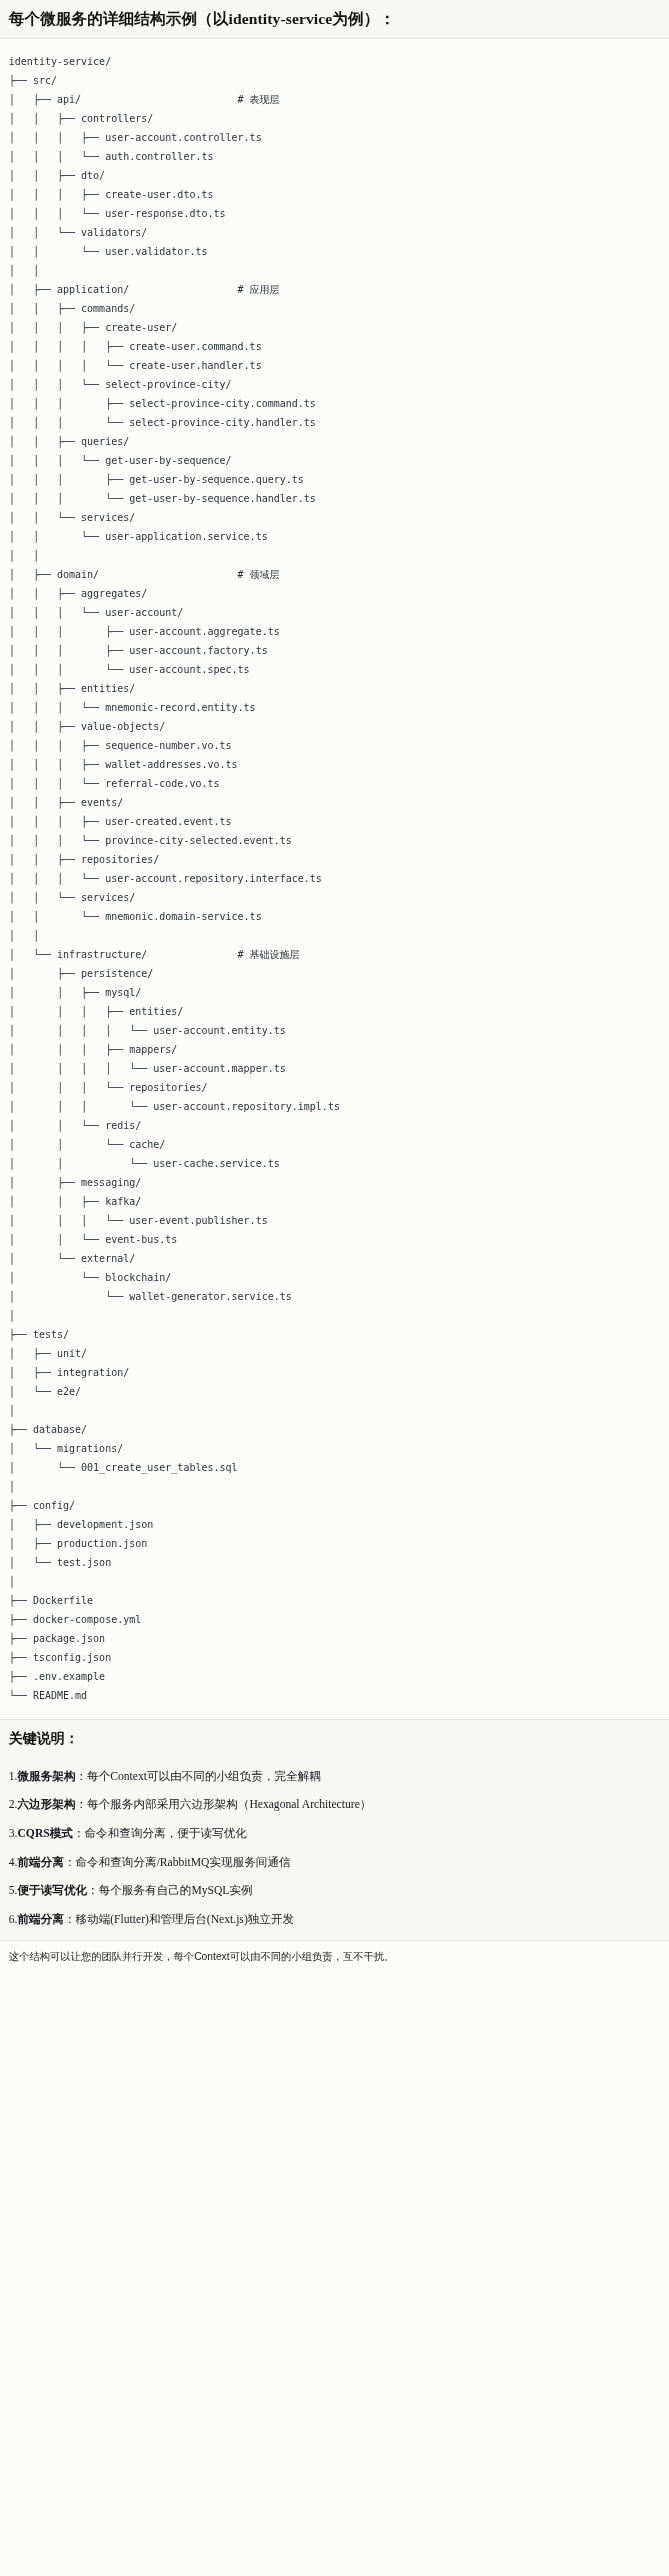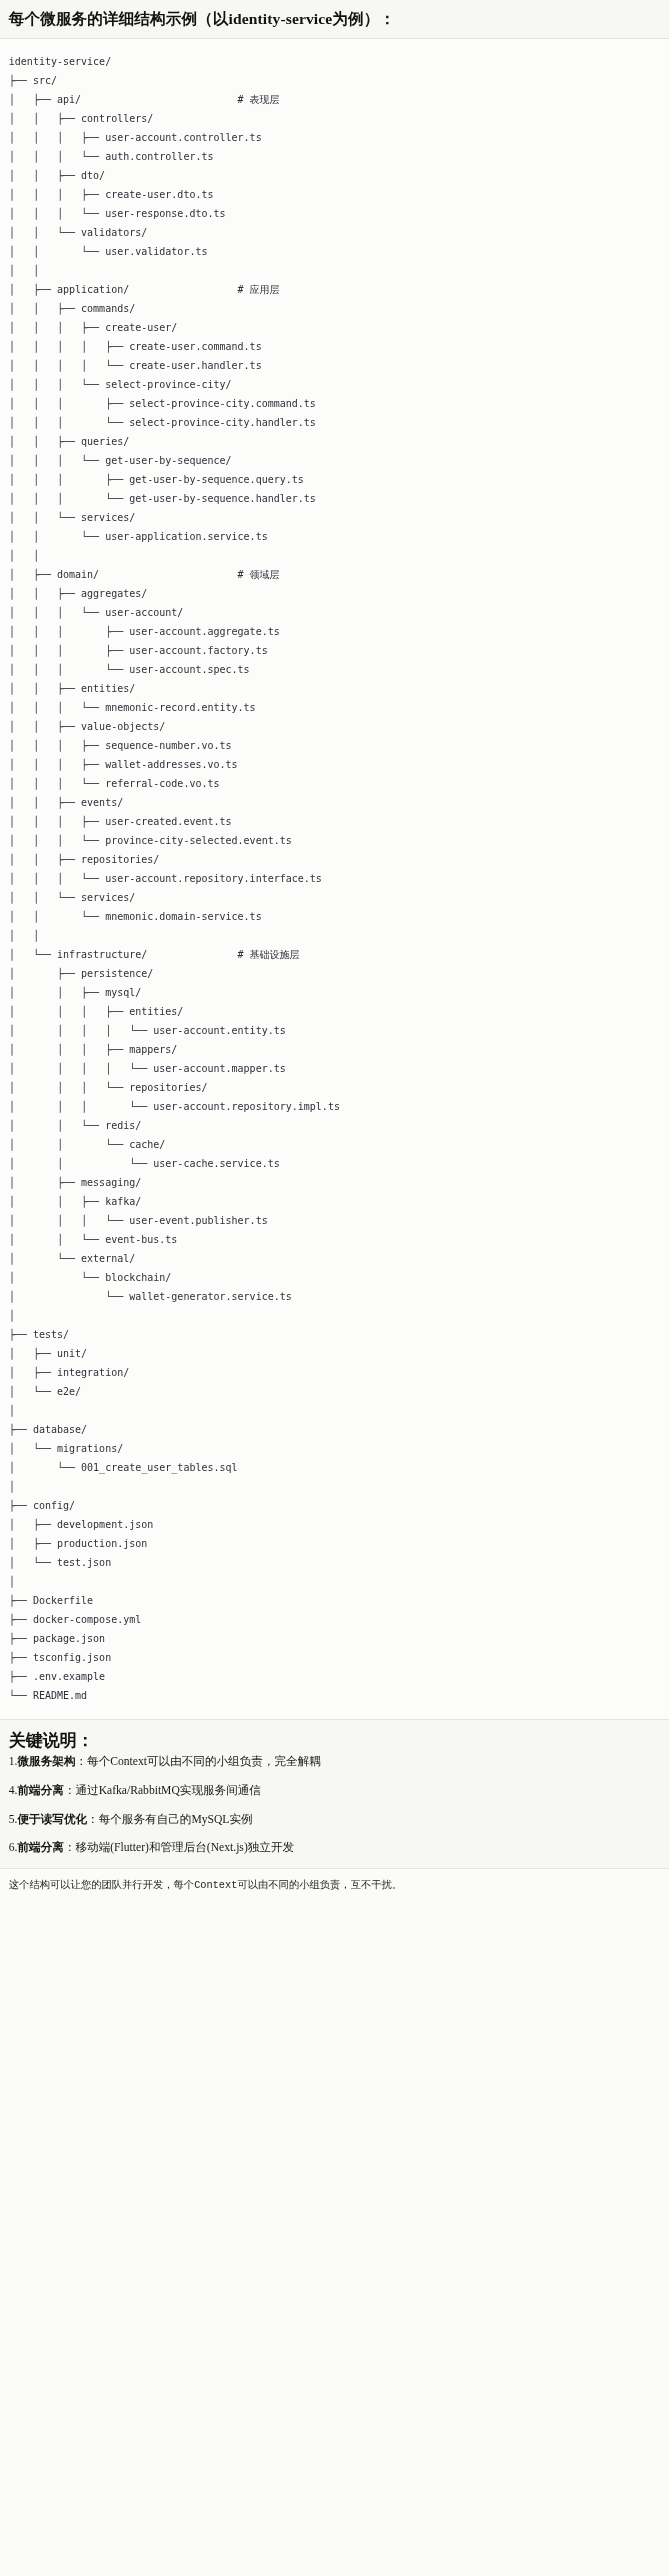--- a/index.html
+++ b/index.html
@@ -59,24 +59,24 @@
   }
 
   
   .notes-block {
     box-sizing: border-box;
     padding: 11.3px 8.8px 12.5px 8.8px;
     background: #f7f7f4;
     border-bottom: 0.6px solid #e4e4df;
   }
   .notes-title {
-    margin: 0 0 3px 0;
+    margin: 0 0 21px 0;
     font-family: "Liberation Serif", "DejaVu Serif", serif;
     font-weight: 700;
-    font-size: 17px;
+    font-size: 14px;
     line-height: 1.2;
     color: #121211;
   }
   .notes-list {
     margin: 0;
     padding: 0;
     list-style: none;
   }
   .notes-list li {
     font-family: "Liberation Serif", "DejaVu Serif", serif;
@@ -100,21 +100,21 @@
   }
 
   
   .footer-block {
     box-sizing: border-box;
     padding: 8.8px 8.8px 10px 8.8px;
     background: #fbfbfa;
   }
   .footer-text {
     margin: 0;
-    font-family: Liberation Mono, monospace;
+    font-family: Liberation Sans, sans-serif;
     font-size: 10.3px;
     line-height: 1.45;
     color: #1d1d1b;
   }
 </style>
 </head>
 <body>
 
 <div class="page">
 
@@ -123,21 +123,23 @@
   </header>
 
   <section class="tree-block">
     <pre class="tree-pre" id="tree-pre"><span class="tree-line">identity-service/</span><span class="tree-line">├── src/</span><span class="tree-line">│   ├── api/                          # 表现层</span><span class="tree-line">│   │   ├── controllers/</span><span class="tree-line">│   │   │   ├── user-account.controller.ts</span><span class="tree-line">│   │   │   └── auth.controller.ts</span><span class="tree-line">│   │   ├── dto/</span><span class="tree-line">│   │   │   ├── create-user.dto.ts</span><span class="tree-line">│   │   │   └── user-response.dto.ts</span><span class="tree-line">│   │   └── validators/</span><span class="tree-line">│   │       └── user.validator.ts</span><span class="tree-line">│   │</span><span class="tree-line">│   ├── application/                  # 应用层</span><span class="tree-line">│   │   ├── commands/</span><span class="tree-line">│   │   │   ├── create-user/</span><span class="tree-line">│   │   │   │   ├── create-user.command.ts</span><span class="tree-line">│   │   │   │   └── create-user.handler.ts</span><span class="tree-line">│   │   │   └── select-province-city/</span><span class="tree-line">│   │   │       ├── select-province-city.command.ts</span><span class="tree-line">│   │   │       └── select-province-city.handler.ts</span><span class="tree-line">│   │   ├── queries/</span><span class="tree-line">│   │   │   └── get-user-by-sequence/</span><span class="tree-line">│   │   │       ├── get-user-by-sequence.query.ts</span><span class="tree-line">│   │   │       └── get-user-by-sequence.handler.ts</span><span class="tree-line">│   │   └── services/</span><span class="tree-line">│   │       └── user-application.service.ts</span><span class="tree-line">│   │</span><span class="tree-line">│   ├── domain/                       # 领域层</span><span class="tree-line">│   │   ├── aggregates/</span><span class="tree-line">│   │   │   └── user-account/</span><span class="tree-line">│   │   │       ├── user-account.aggregate.ts</span><span class="tree-line">│   │   │       ├── user-account.factory.ts</span><span class="tree-line">│   │   │       └── user-account.spec.ts</span><span class="tree-line">│   │   ├── entities/</span><span class="tree-line">│   │   │   └── mnemonic-record.entity.ts</span><span class="tree-line">│   │   ├── value-objects/</span><span class="tree-line">│   │   │   ├── sequence-number.vo.ts</span><span class="tree-line">│   │   │   ├── wallet-addresses.vo.ts</span><span class="tree-line">│   │   │   └── referral-code.vo.ts</span><span class="tree-line">│   │   ├── events/</span><span class="tree-line">│   │   │   ├── user-created.event.ts</span><span class="tree-line">│   │   │   └── province-city-selected.event.ts</span><span class="tree-line">│   │   ├── repositories/</span><span class="tree-line">│   │   │   └── user-account.repository.interface.ts</span><span class="tree-line">│   │   └── services/</span><span class="tree-line">│   │       └── mnemonic.domain-service.ts</span><span class="tree-line">│   │</span><span class="tree-line">│   └── infrastructure/               # 基础设施层</span><span class="tree-line">│       ├── persistence/</span><span class="tree-line">│       │   ├── mysql/</span><span class="tree-line">│       │   │   ├── entities/</span><span class="tree-line">│       │   │   │   └── user-account.entity.ts</span><span class="tree-line">│       │   │   ├── mappers/</span><span class="tree-line">│       │   │   │   └── user-account.mapper.ts</span><span class="tree-line">│       │   │   └── repositories/</span><span class="tree-line">│       │   │       └── user-account.repository.impl.ts</span><span class="tree-line">│       │   └── redis/</span><span class="tree-line">│       │       └── cache/</span><span class="tree-line">│       │           └── user-cache.service.ts</span><span class="tree-line">│       ├── messaging/</span><span class="tree-line">│       │   ├── kafka/</span><span class="tree-line">│       │   │   └── user-event.publisher.ts</span><span class="tree-line">│       │   └── event-bus.ts</span><span class="tree-line">│       └── external/</span><span class="tree-line">│           └── blockchain/</span><span class="tree-line">│               └── wallet-generator.service.ts</span><span class="tree-line">│</span><span class="tree-line">├── tests/</span><span class="tree-line">│   ├── unit/</span><span class="tree-line">│   ├── integration/</span><span class="tree-line">│   └── e2e/</span><span class="tree-line">│</span><span class="tree-line">├── database/</span><span class="tree-line">│   └── migrations/</span><span class="tree-line">│       └── 001_create_user_tables.sql</span><span class="tree-line">│</span><span class="tree-line">├── config/</span><span class="tree-line">│   ├── development.json</span><span class="tree-line">│   ├── production.json</span><span class="tree-line">│   └── test.json</span><span class="tree-line">│</span><span class="tree-line">├── Dockerfile</span><span class="tree-line">├── docker-compose.yml</span><span class="tree-line">├── package.json</span><span class="tree-line">├── tsconfig.json</span><span class="tree-line">├── .env.example</span><span class="tree-line">└── README.md</span></pre>
   </section>
 
   <section class="notes-block">
     <h2 class="notes-title">关键说明：</h2>
     <ol class="notes-list" id="notes-list">
         <li><span class="note-idx">1.</span><span class="note-term">微服务架构</span><span class="note-body">：每个Context可以由不同的小组负责，完全解耦</span></li>
-        <li><span class="note-idx">4.</span><span class="note-term">前端分离</span><span class="note-body">：通过Kafka/RabbitMQ实现服务间通信</span></li>
+        <li><span class="note-idx">2.</span><span class="note-term">六边形架构</span><span class="note-body">：每个服务内部采用六边形架构（Hexagonal Architecture）</span></li>
+        <li><span class="note-idx">3.</span><span class="note-term">CQRS模式</span><span class="note-body">：命令和查询分离，便于读写优化</span></li>
+        <li><span class="note-idx">4.</span><span class="note-term">前端分离</span><span class="note-body">：命令和查询分离/RabbitMQ实现服务间通信</span></li>
         <li><span class="note-idx">5.</span><span class="note-term">便于读写优化</span><span class="note-body">：每个服务有自己的MySQL实例</span></li>
         <li><span class="note-idx">6.</span><span class="note-term">前端分离</span><span class="note-body">：移动端(Flutter)和管理后台(Next.js)独立开发</span></li>
       </ol>
   </section>
 
   <section class="footer-block">
     <p class="footer-text">这个结构可以让您的团队并行开发，每个Context可以由不同的小组负责，互不干扰。</p>
   </section>
 
 </div>

